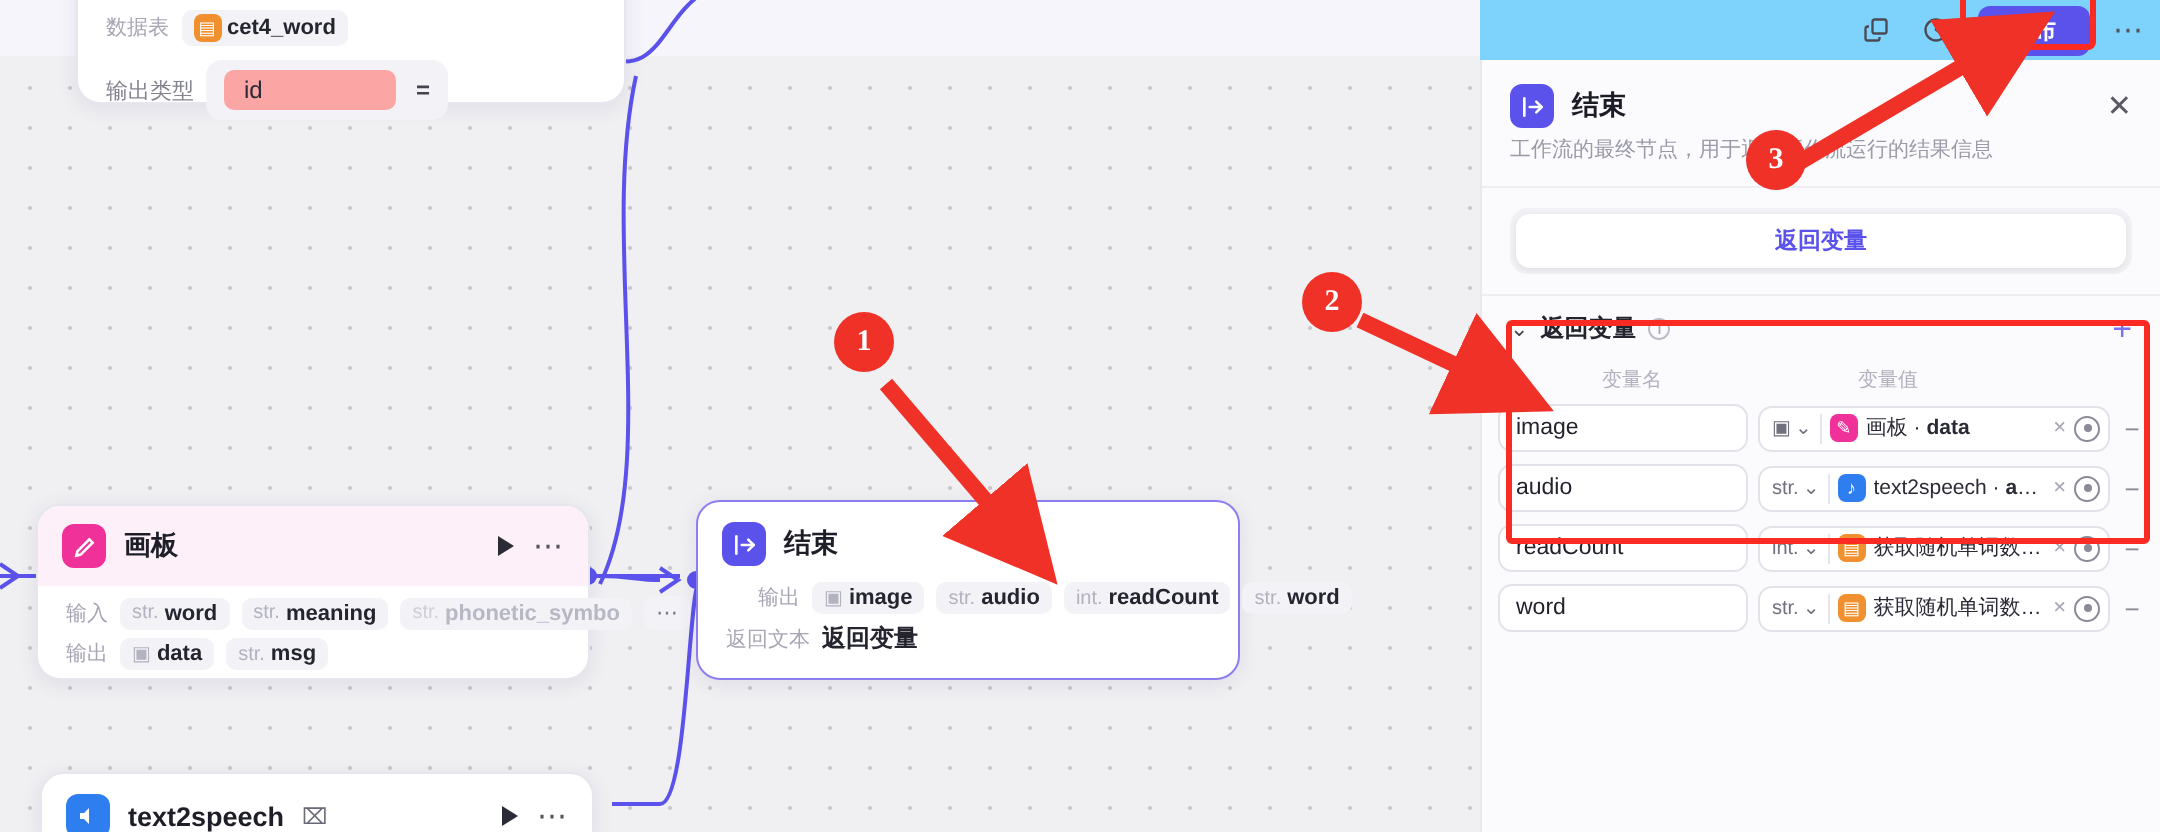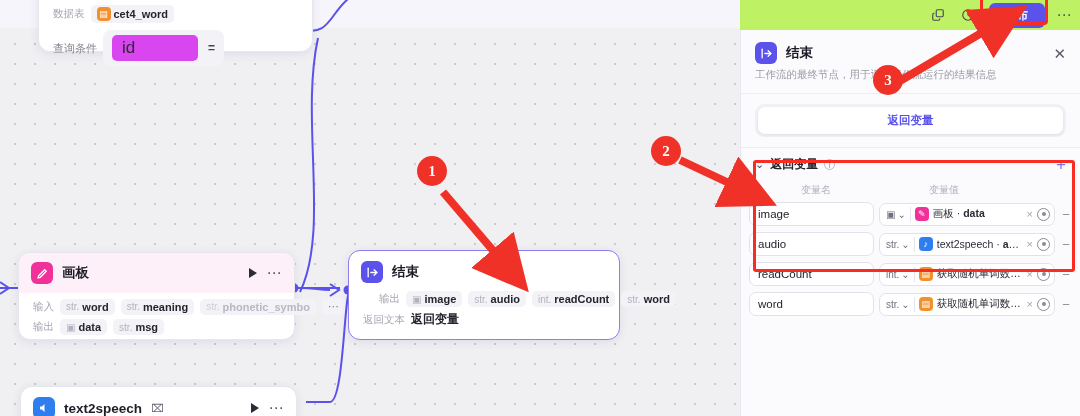--- a/index.html
+++ b/index.html
@@ -20,21 +20,21 @@
     background-position: 5px 6px;
   }
   .topstrip {
     position: absolute; left: 0; top: 0; width: 748px; height: 28px;
     background: #f6f5fb;
   }
 
   
   .header {
     position: absolute; right: 0; top: 0; width: 340px; height: 30px;
-    background: #bef264; display: flex; align-items: center;
+    background: #7dd3fc; display: flex; align-items: center;
     justify-content: flex-end; gap: 12px; padding-right: 8px;
   }
   .hicon { width: 18px; height: 18px; display: flex; align-items: center;
            justify-content: center; color: #4a4a55; cursor: pointer; }
   .pub-wrap { position: relative; }
   .publish {
     background: #5b52ec; color: #fff; font-size: 11.5px; font-weight: bold;
     border: none; border-radius: 6px; padding: 5px 16px; cursor: pointer;
     letter-spacing: .5px;
   }
@@ -67,22 +67,22 @@
   .chip.fade { color: #b8b8c4; }
   .chip.fade .ty { color: #cfcfd9; }
   .ellip { background: #f2f2f7; border-radius: 5px; padding: 2px 6px;
            font-size: 11px; color: #7a7a88; }
 
   
   #node-db { left: 38px; top: -44px; width: 275px; height: 96px; border-radius: 12px; }
   #node-db .rowline { padding-top: 5px; }
   .qcond { background: #f2f2f7; border-radius: 8px; display: flex;
            align-items: center; gap: 10px; padding: 5px 9px; }
-  .qfield { background: #d946ef; border-radius: 5px; padding: 3px 10px;
-            font-size: 17px; color: #2a2a35; min-width: 86px; }
+  .qfield { background: #fca5a5; border-radius: 5px; padding: 3px 10px;
+            font-size: 12px; color: #2a2a35; min-width: 86px; }
   .qeq { font-size: 12px; color: #44444f; font-weight: bold; }
   .qval { font-size: 11.5px; color: #2a2a35; font-weight: bold; }
 
   #node-canvasn { left: 18px; top: 252px; width: 277px; height: 88px; }
   #node-canvasn .node-head { background: #fdf0f8; border-radius: 11px 11px 0 0;
                              padding: 9px 12px; margin-bottom: 3px; }
   #node-end { left: 348px; top: 250px; width: 272px; height: 90px;
               border: 1.5px solid #8d7ef0; }
   #node-tts { left: 20px; top: 386px; width: 277px; height: 40px; }
 
@@ -180,21 +180,21 @@
 
   <div class="node" id="node-db">
     <div class="rowline" style="padding-top:48px">
       <span class="rlabel">数据表</span>
       <span class="chip">
         <span class="srcico" style="background:#f0902f">▤</span>
         <span>cet4_word</span>
       </span>
     </div>
     <div class="rowline">
-      <span class="rlabel" style="font-size:11px;color:#84848f">查询条件</span>
+      <span class="rlabel" style="font-size:11px;color:#84848f">输出类型</span>
       <span class="qcond">
         <span class="qfield">id</span>
         <span class="qeq">=</span>
       </span>
     </div>
   </div>
 
   <div class="node" id="node-canvasn">
     <div class="node-head">
       <span class="nicon" style="background:#f0319a">

